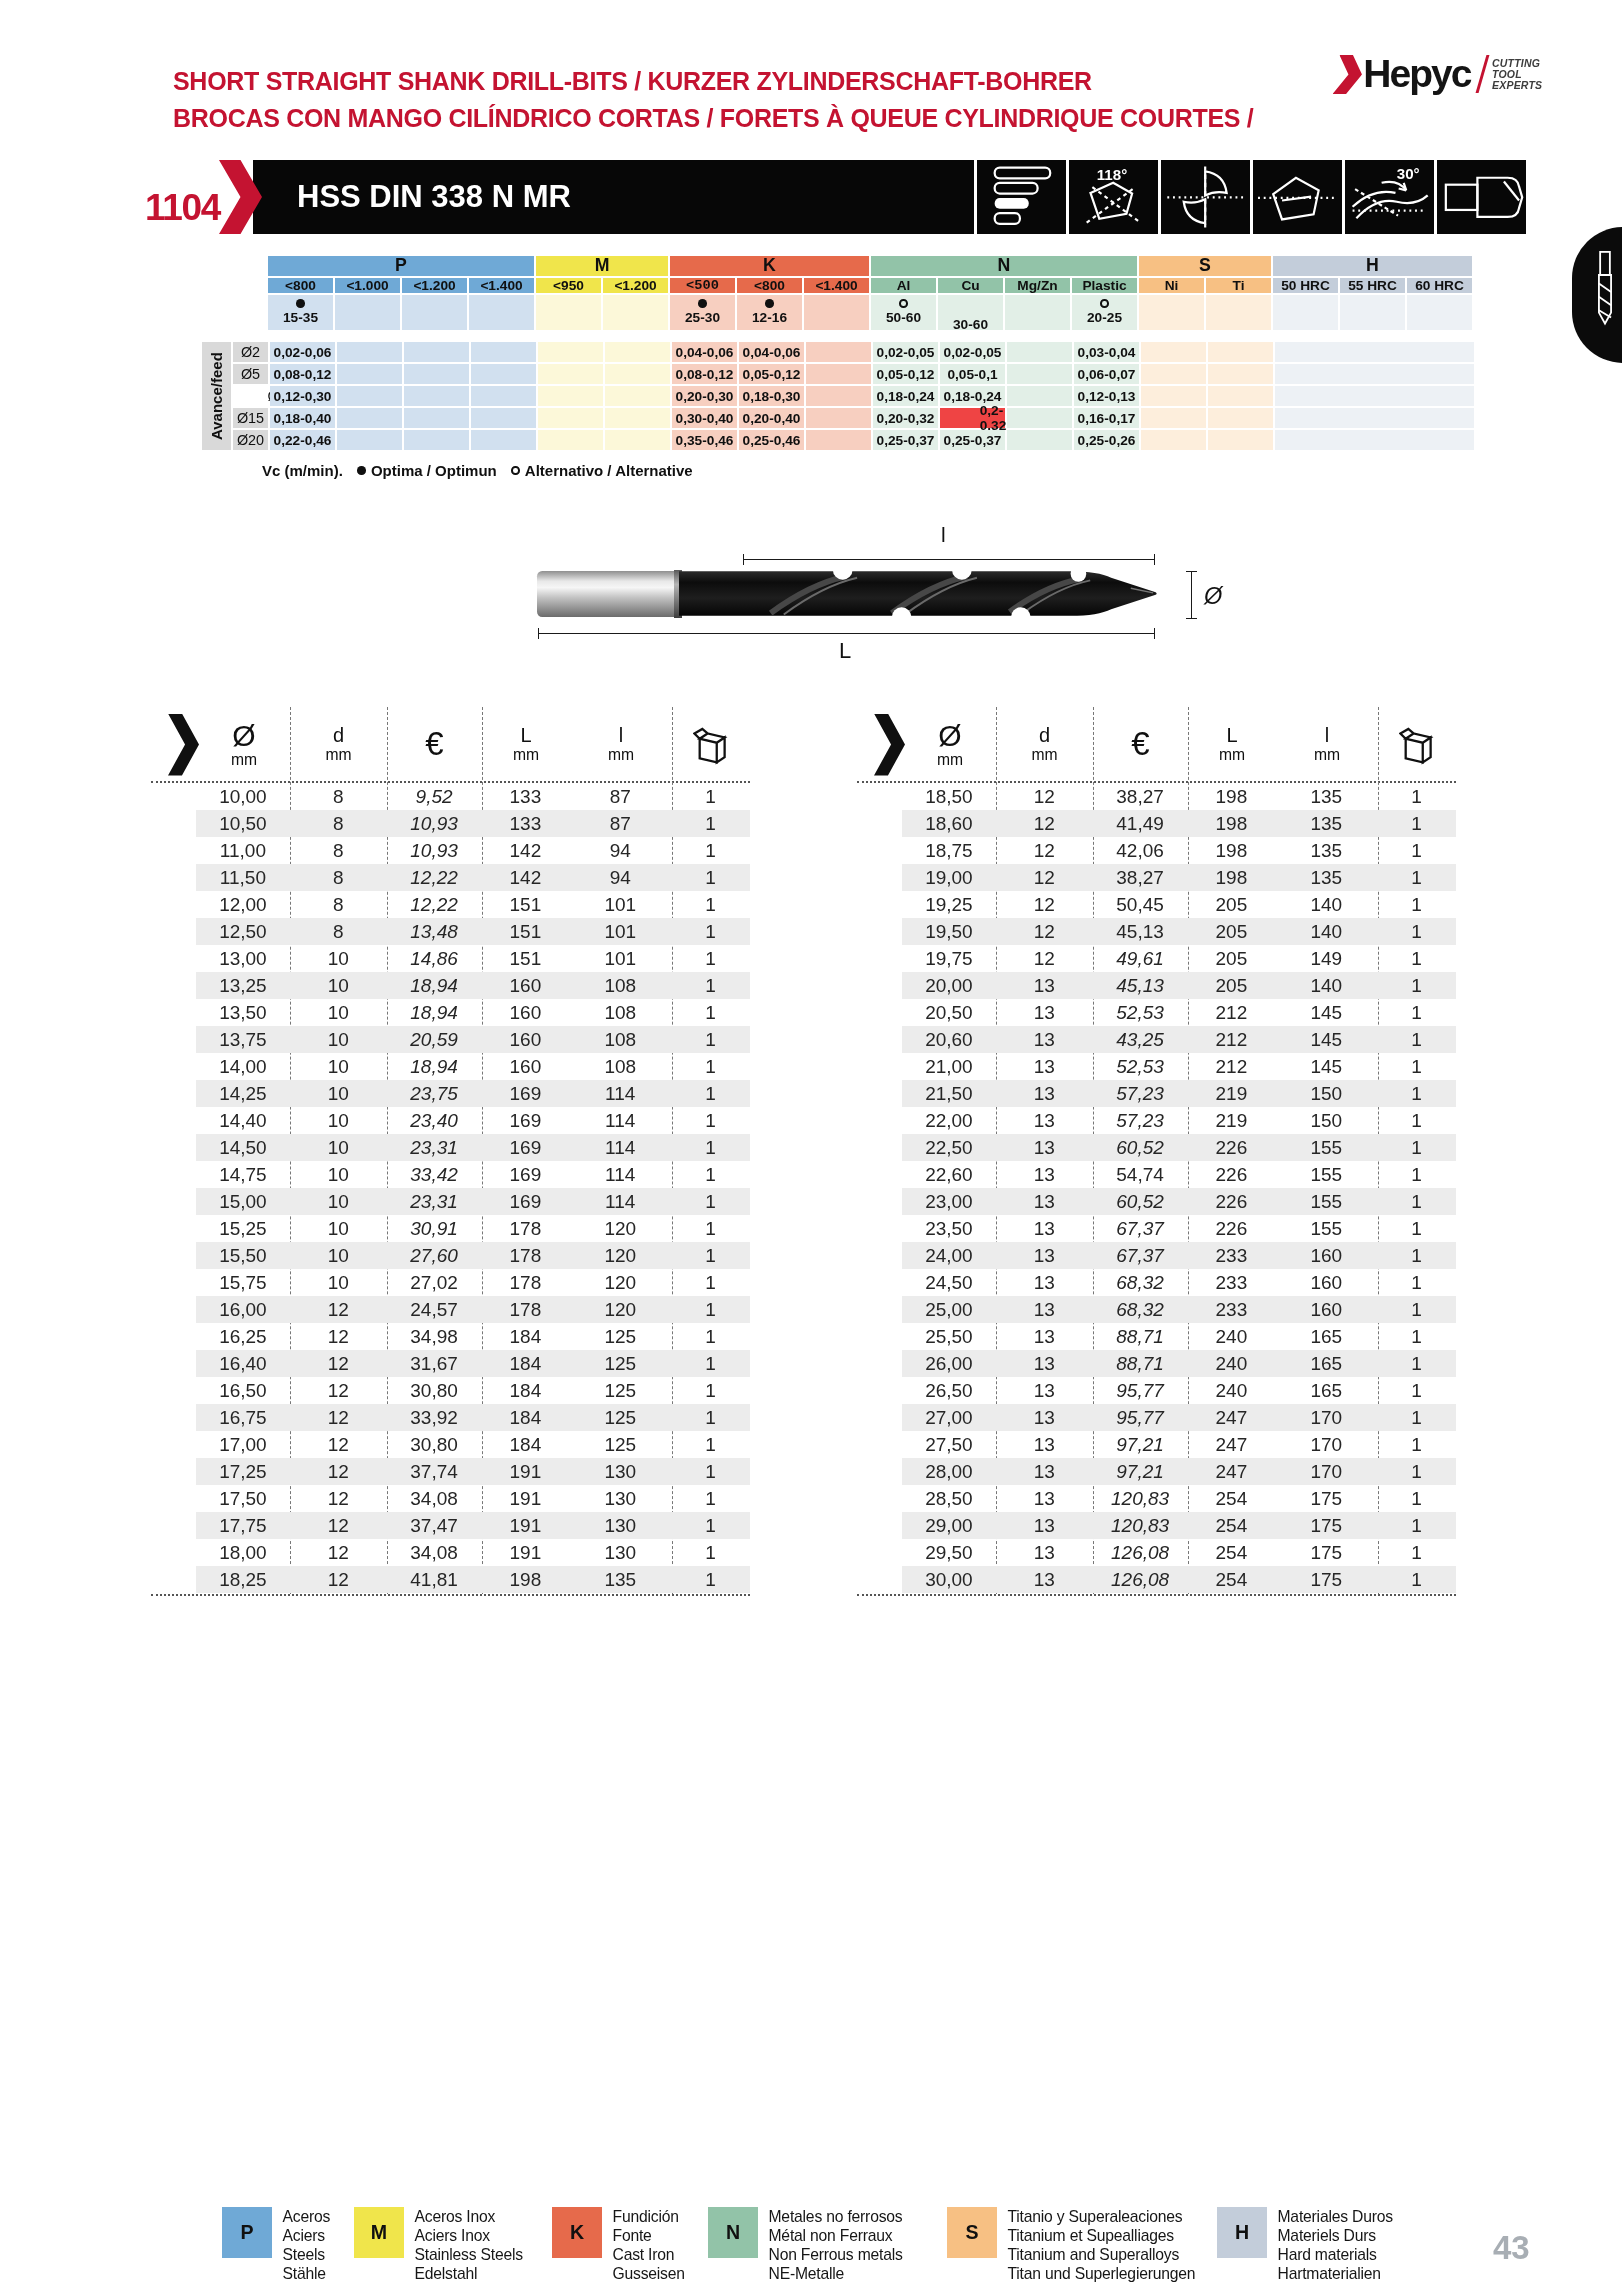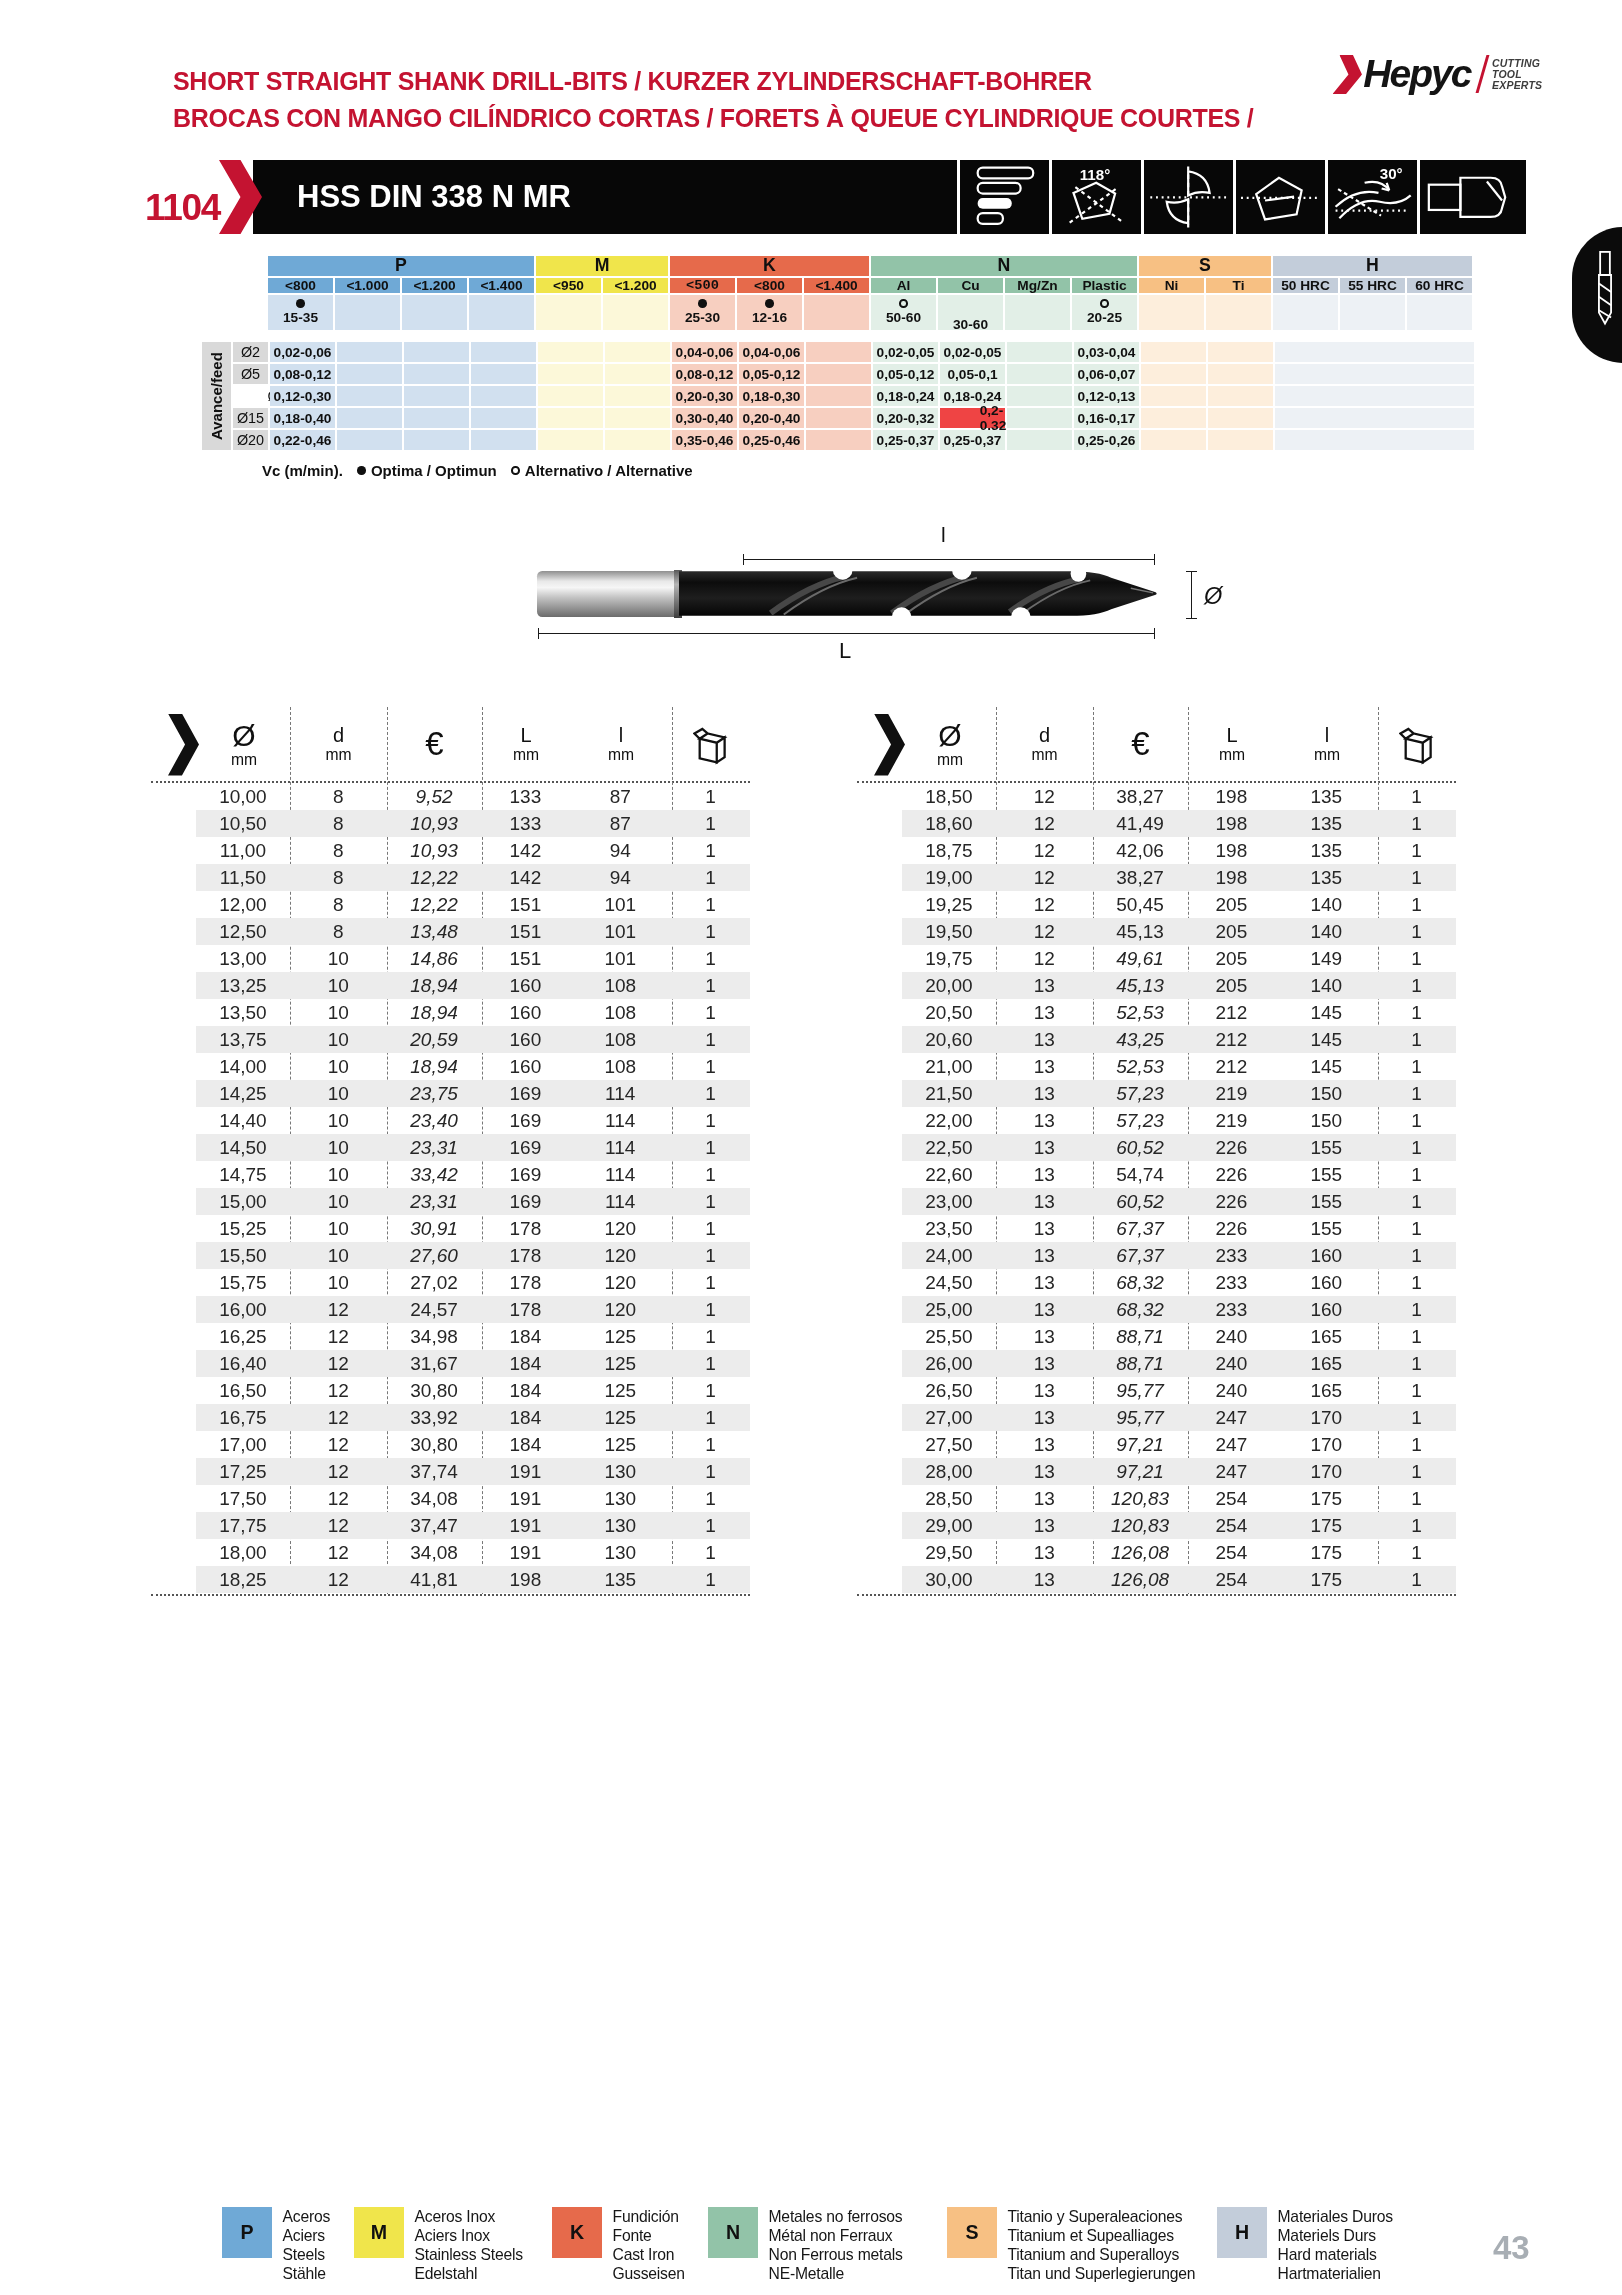--- a/index.html
+++ b/index.html
@@ -5,31 +5,31 @@
   html,body{margin:0;padding:0;background:#888;}
   .page{position:relative;width:1623px;height:2295px;background:#ffffff;
         font-family:"Liberation Sans",sans-serif;overflow:hidden;}
 
   
   .title{position:absolute;left:173px;top:63px;color:#C41331;font-weight:700;
          font-size:25px;line-height:37px;letter-spacing:-0.3px;}
   .logo{position:absolute;left:1336px;top:51px;display:flex;align-items:center;height:46px;}
   .logo-chev{width:26px;height:39px;background:#C41331;margin-right:1.3px;
              clip-path:polygon(0 0,52% 0,100% 50%,52% 100%,0 100%,48% 50%);transform:skewX(-10deg);}
-  .logo-name{font-size:39px;font-weight:700;font-style:italic;letter-spacing:-2px;color:#141414;}
+  .logo-name{font-size:39px;font-weight:700;letter-spacing:-2px;color:#141414;}
   .logo-slash{width:3.3px;height:38px;background:#C41331;transform:skewX(-16deg);margin:0 7.9px 0 10.5px;}
   .logo-tag{font-size:10.5px;font-style:italic;font-weight:700;color:#3c3c3c;line-height:11px;letter-spacing:0.2px;}
 
   
   .pcode{position:absolute;left:145px;top:187px;font-size:37px;font-weight:700;color:#C41331;letter-spacing:-1.3px;}
   .pchev{position:absolute;left:219px;top:160px;width:43px;height:74px;background:#C41331;z-index:3;
          clip-path:polygon(0 0,50% 0,100% 50%,50% 100%,0 100%,50% 50%);}
   .pbar{position:absolute;left:253px;top:160px;width:1273px;height:74px;background:#070707;display:flex;align-items:center;}
   .pname{margin-left:44px;color:#ffffff;font-size:31px;font-weight:700;}
-  .picons{position:absolute;right:17px;top:0;height:74px;display:flex;}
+  .picons{position:absolute;right:0;top:0;height:74px;display:flex;}
   .ptile{width:92px;height:74px;background:#070707;border-left:3.3px solid #fff;box-sizing:border-box;}
   .ptile svg{width:100%;height:100%;}
   .wline{stroke:#fff;stroke-width:3.5;fill:none;}
   .wtext{fill:#fff;font-size:24px;font-weight:700;font-family:"Liberation Sans",sans-serif;}
 
   .sidetab{position:absolute;left:1572px;top:227px;width:51px;height:136px;background:#0b0b0b;
            border-radius:72px 0 0 72px;display:flex;align-items:center;justify-content:flex-end;
            padding-right:1.3px;box-sizing:border-box;}
 
   

